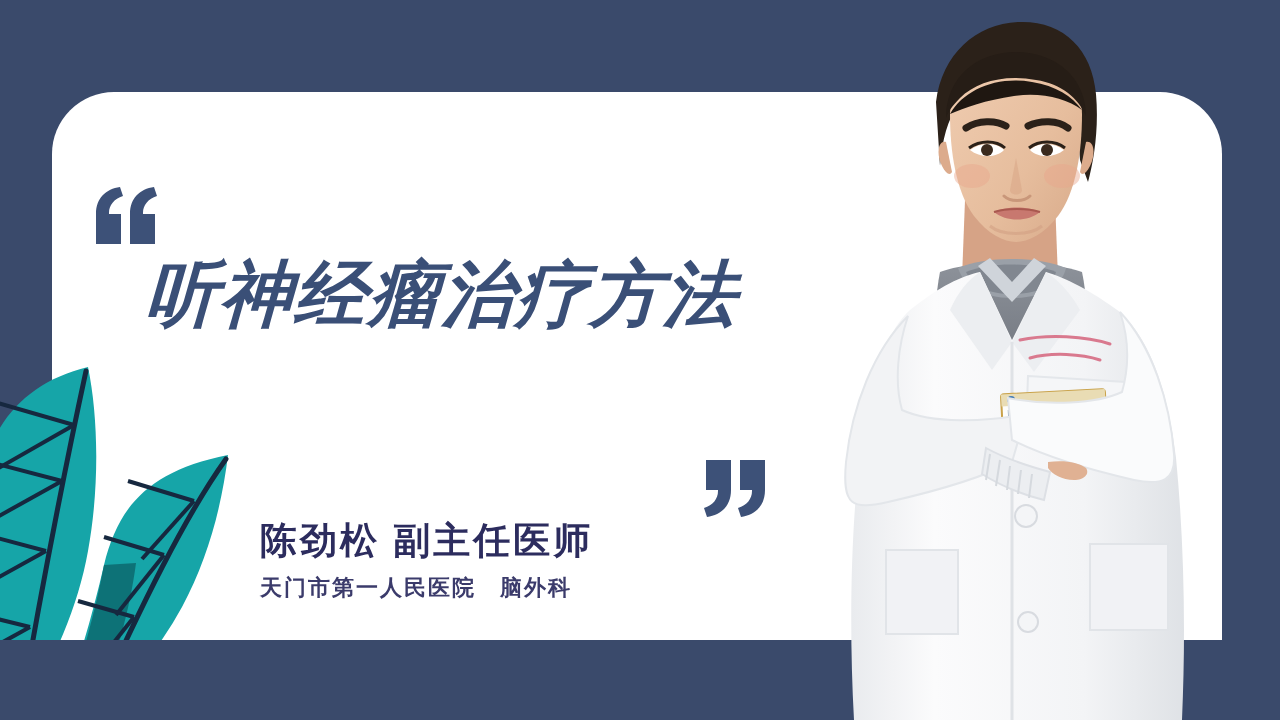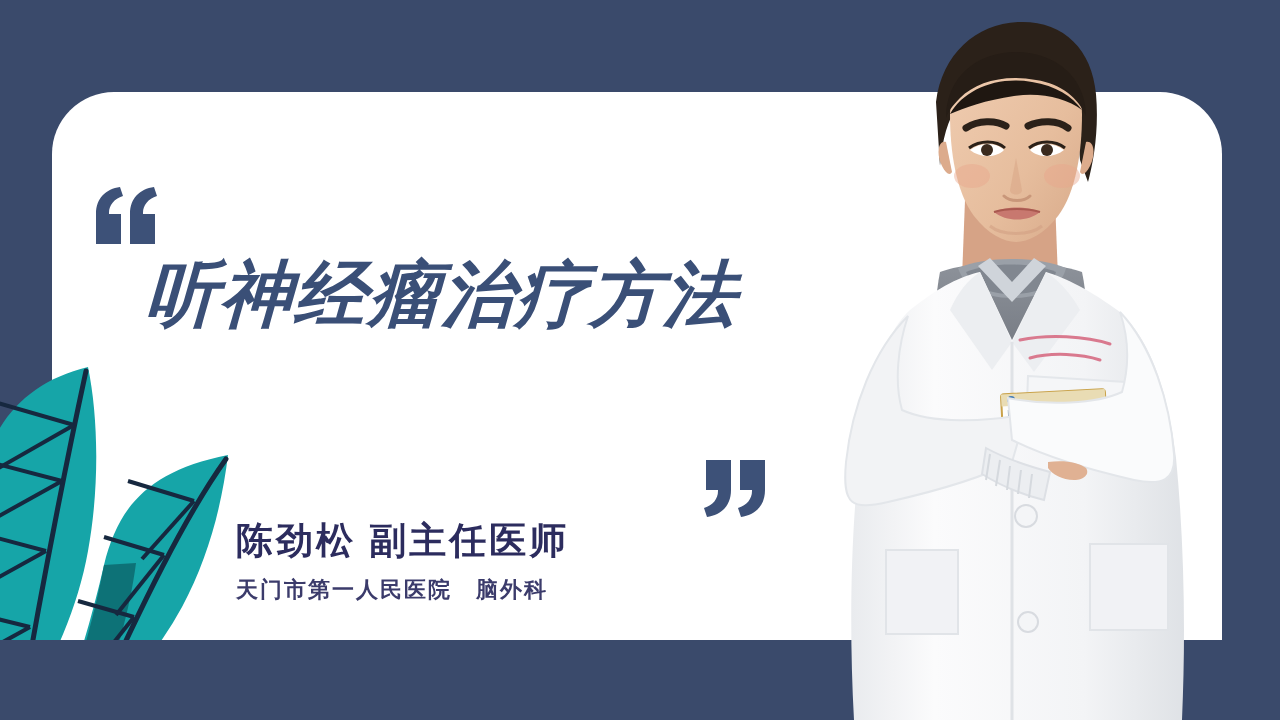--- a/index.html
+++ b/index.html
@@ -75,20 +75,21 @@
     white-space: nowrap;
   }
   #doctor-affiliation {
     margin-top: 13px;
     font-size: 22px;
     font-weight: bold;
     letter-spacing: 2px;
     color: #3b3b6b;
     white-space: pre;
     line-height: 1.2;
+    font-family: Liberation Mono, monospace;
   }
 
   
   #leaves {
     position: absolute;
     left: -30px;
     top: 355px;
     width: 290px;
     height: 365px;
     pointer-events: none;
@@ -132,21 +133,21 @@
 
     <div id="title" style="left:94px; top:160px;">听神经瘤治疗方法</div>
 
     <div class="quote" id="quote-close" style="left:648px; top:366px;">
       <svg width="70" height="60" viewBox="0 0 70 60" aria-hidden="true">
         <path d="M31 2 L31 32 C31 48 21 57 7 59 L4 50 C13 47 18 41 18 33 L18 32 L6 32 L6 2 Z" fill="#3d5178"></path>
         <path d="M65 2 L65 32 C65 48 55 57 41 59 L38 50 C47 47 52 41 52 33 L52 32 L40 32 L40 2 Z" fill="#3d5178"></path>
       </svg>
     </div>
 
-    <div id="doctor-block" style="left:184px; top:426px;">
+    <div id="doctor-block" style="left:208px; top:426px;">
       <div id="doctor-name">陈劲松 副主任医师</div>
       <div id="doctor-affiliation">天门市第一人民医院　脑外科</div>
     </div>
 
   </div>
 
   <div id="leaves">
     <svg width="290" height="365" viewBox="0 0 290 365" aria-hidden="true">
       <defs>
         <clipPath id="stage-clip">

